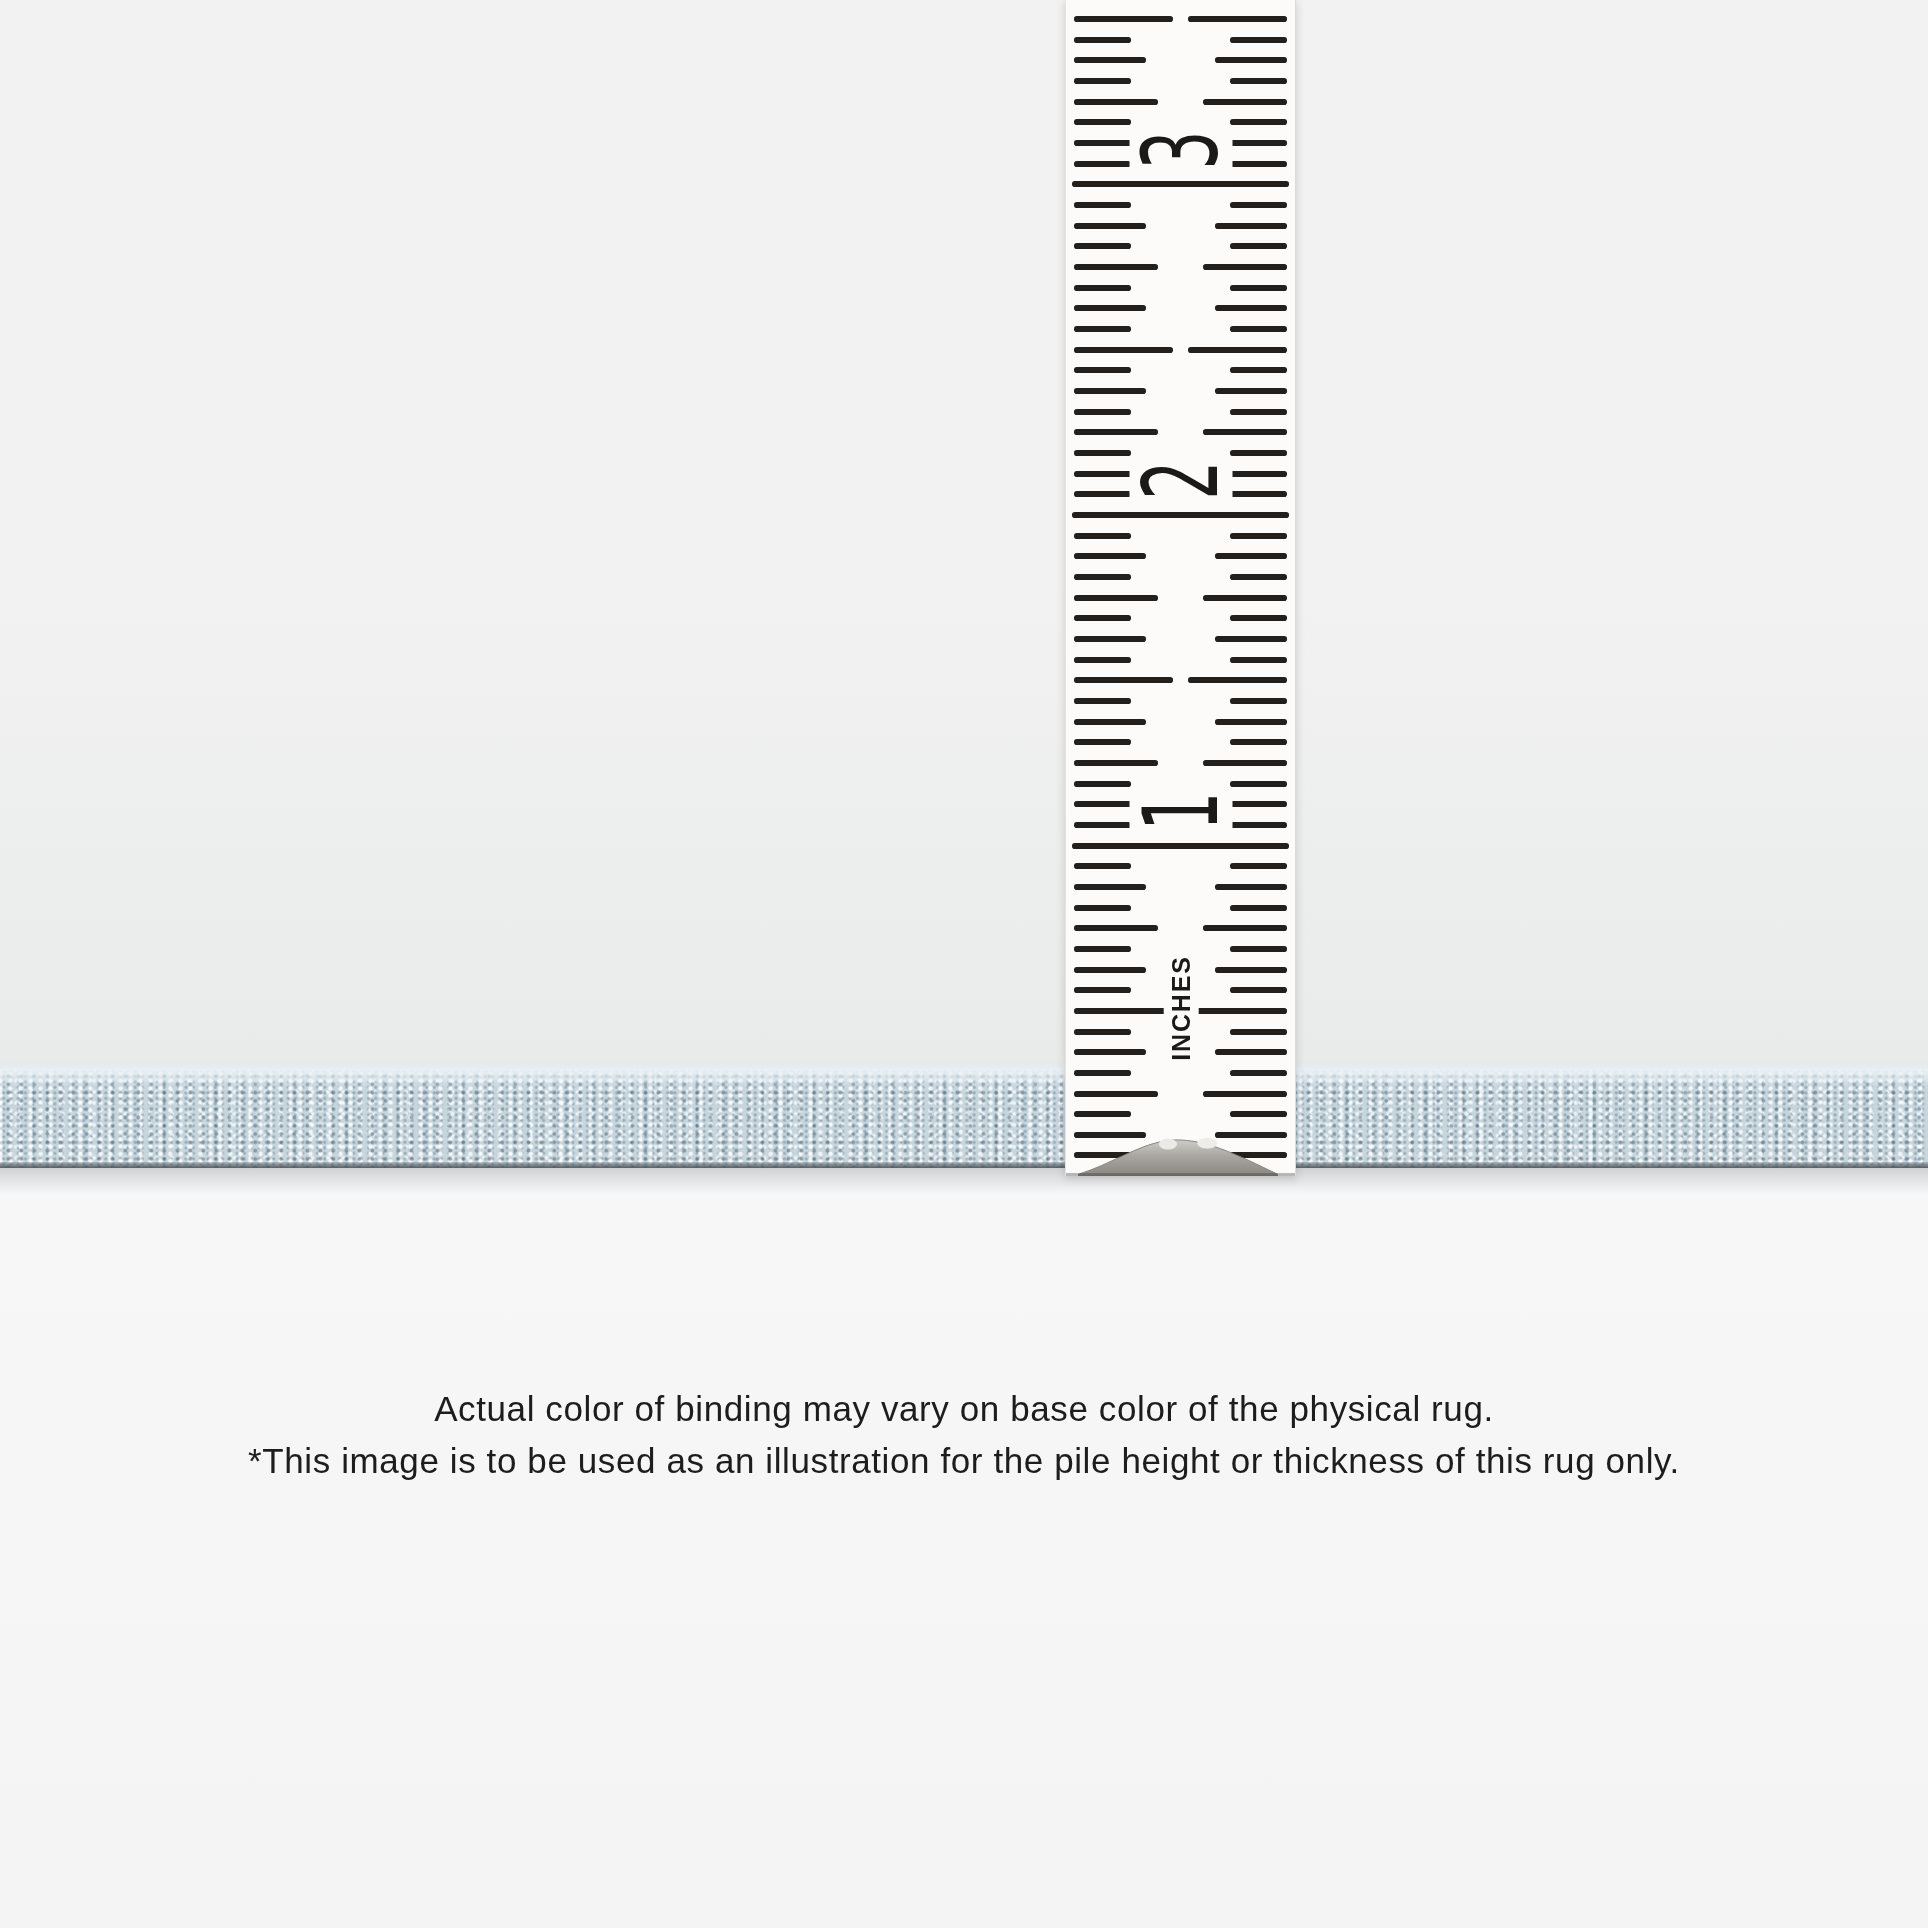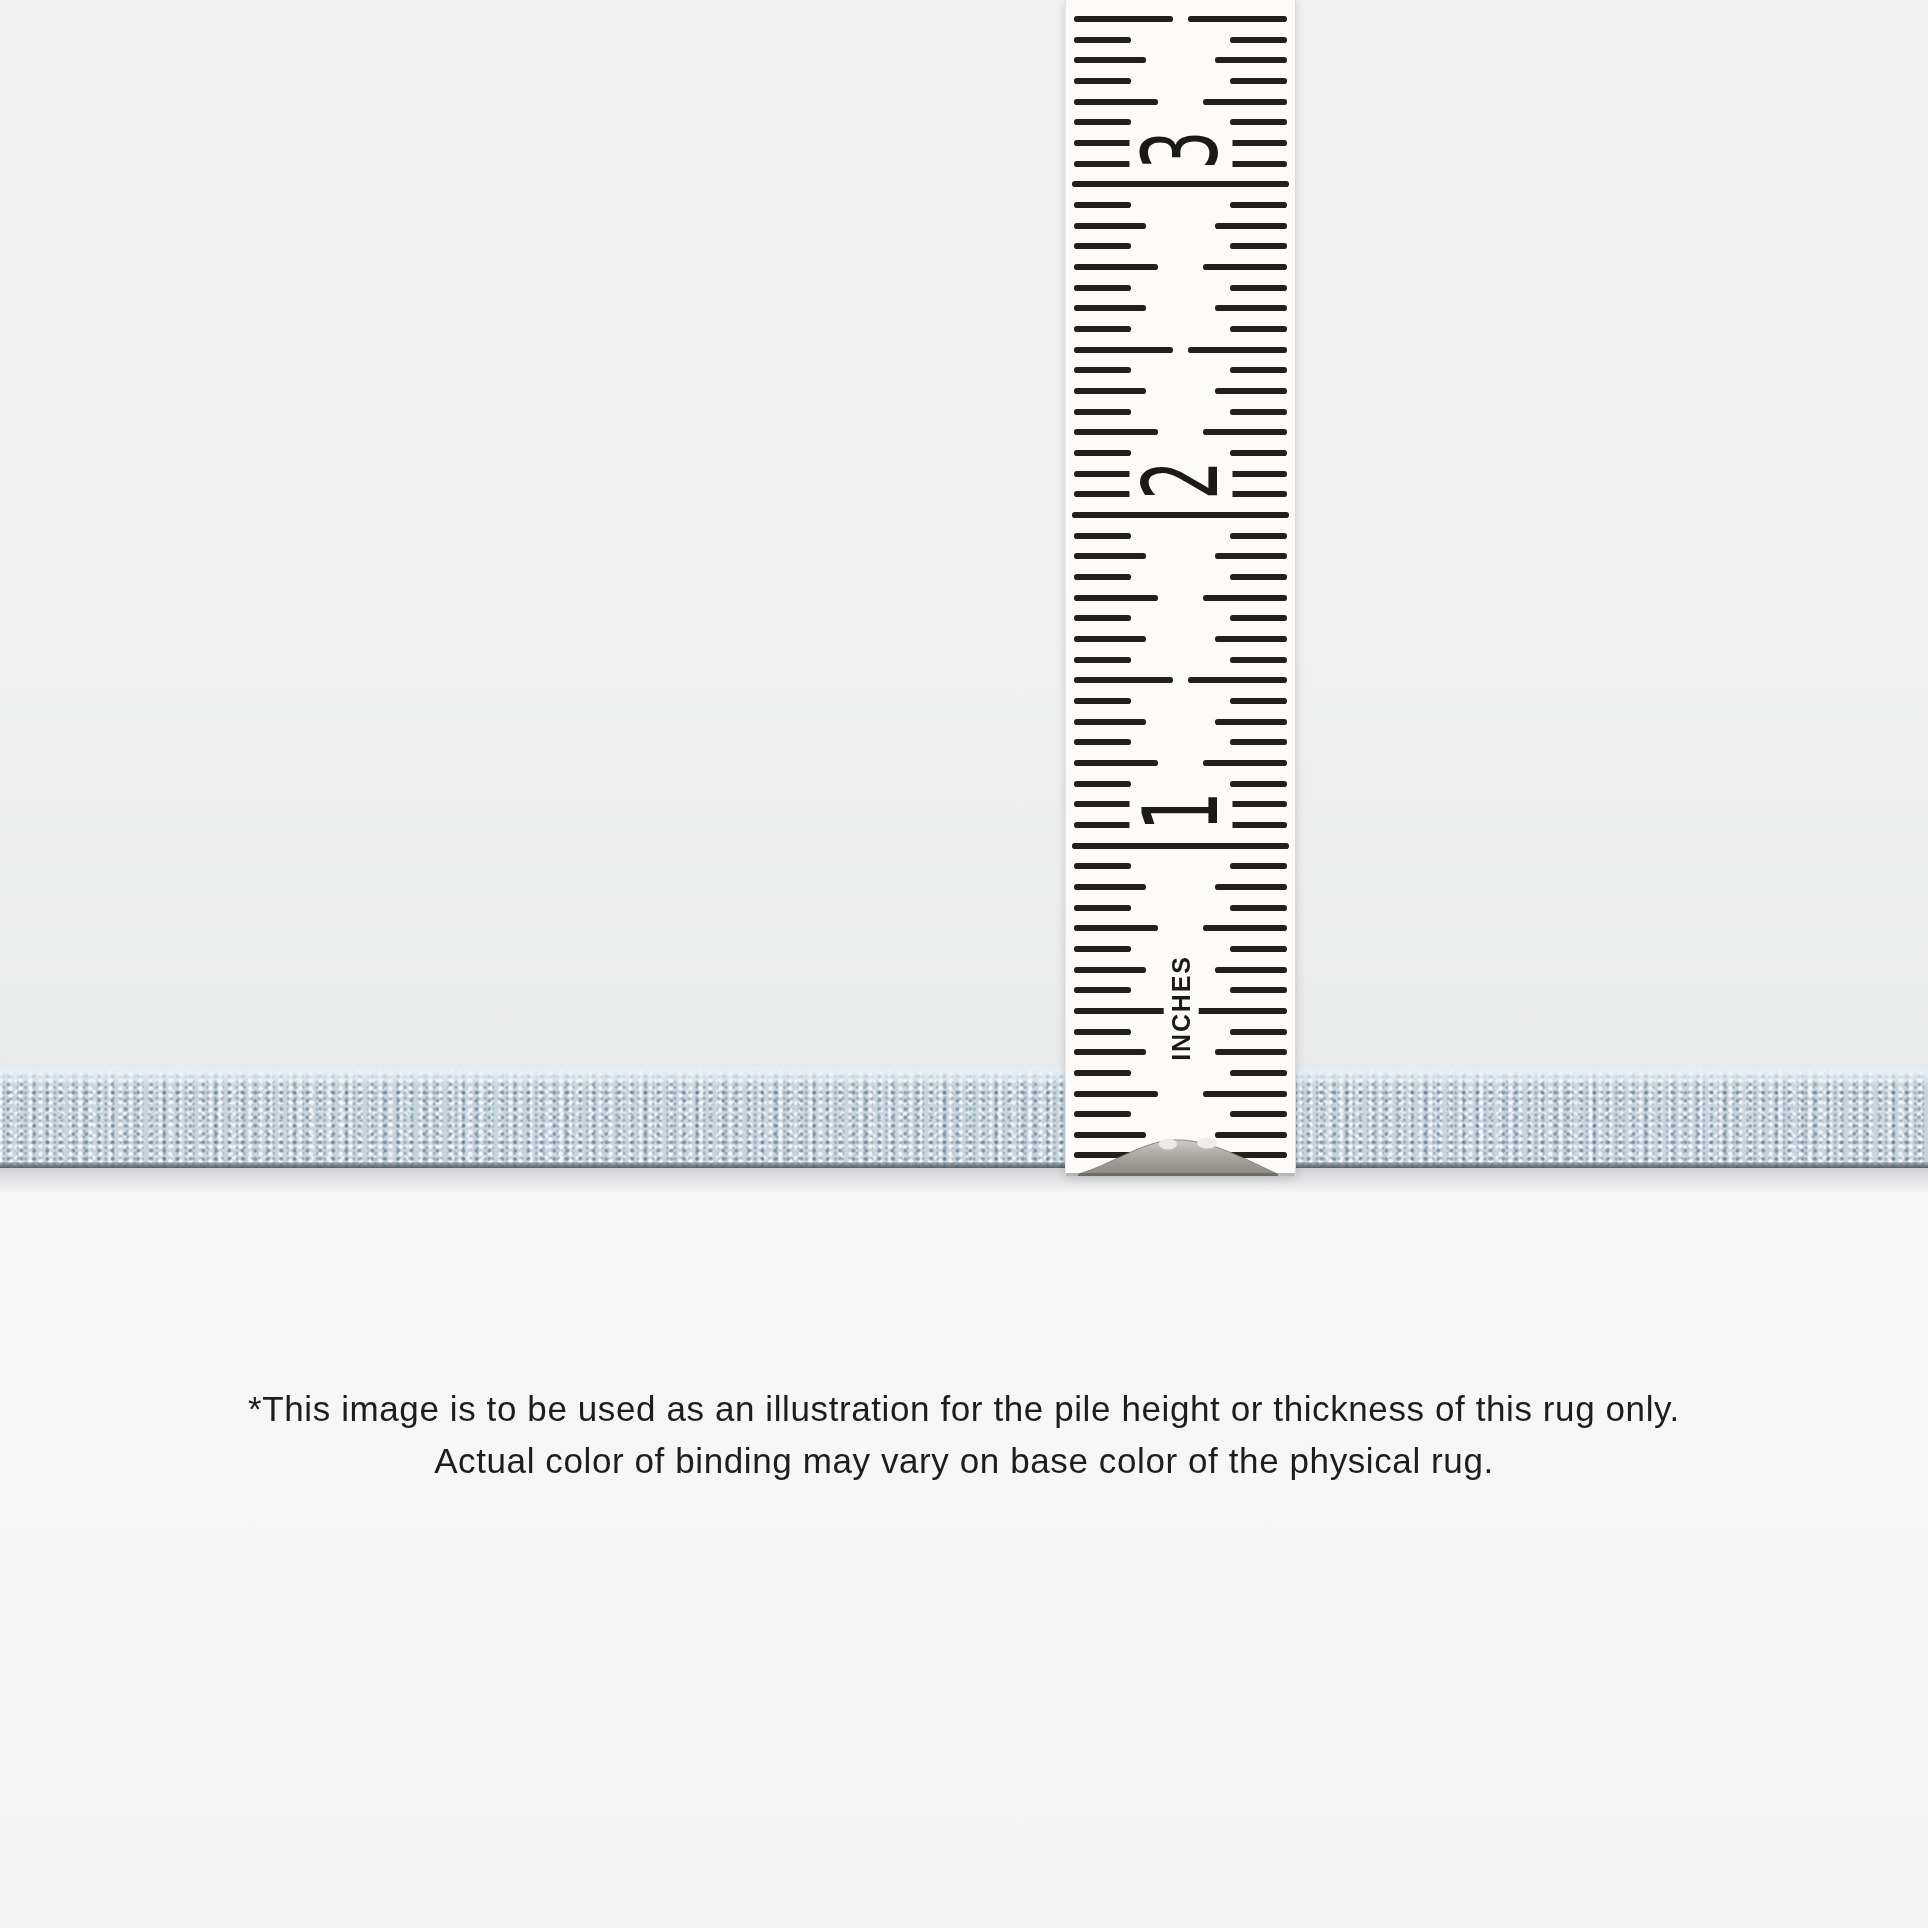--- a/index.html
+++ b/index.html
@@ -320,18 +320,18 @@
       </defs>
       <path d="M2,46 L2,44 C36,34 68,11 100,7 C138,3 176,23 220,44 L220,46 Z" fill="url(#metalGrad)" stroke="#7f7c77" stroke-width="1"></path>
       <ellipse cx="100" cy="11" rx="10" ry="6" fill="#eceae6"></ellipse>
       <ellipse cx="143" cy="10" rx="11" ry="6" fill="#efedE9"></ellipse>
     </svg>
 
     <div class="ruler-bottom-shade"></div>
   </div>
 
   <div class="caption">
+    <div>Actual color of binding may vary on base color of the physical rug.</div>
     <div>*This image is to be used as an illustration for the pile height or thickness of this rug only.</div>
-    <div>Actual color of binding may vary on base color of the physical rug.</div>
   </div>
 
 </div>
 
 
 </body></html>

